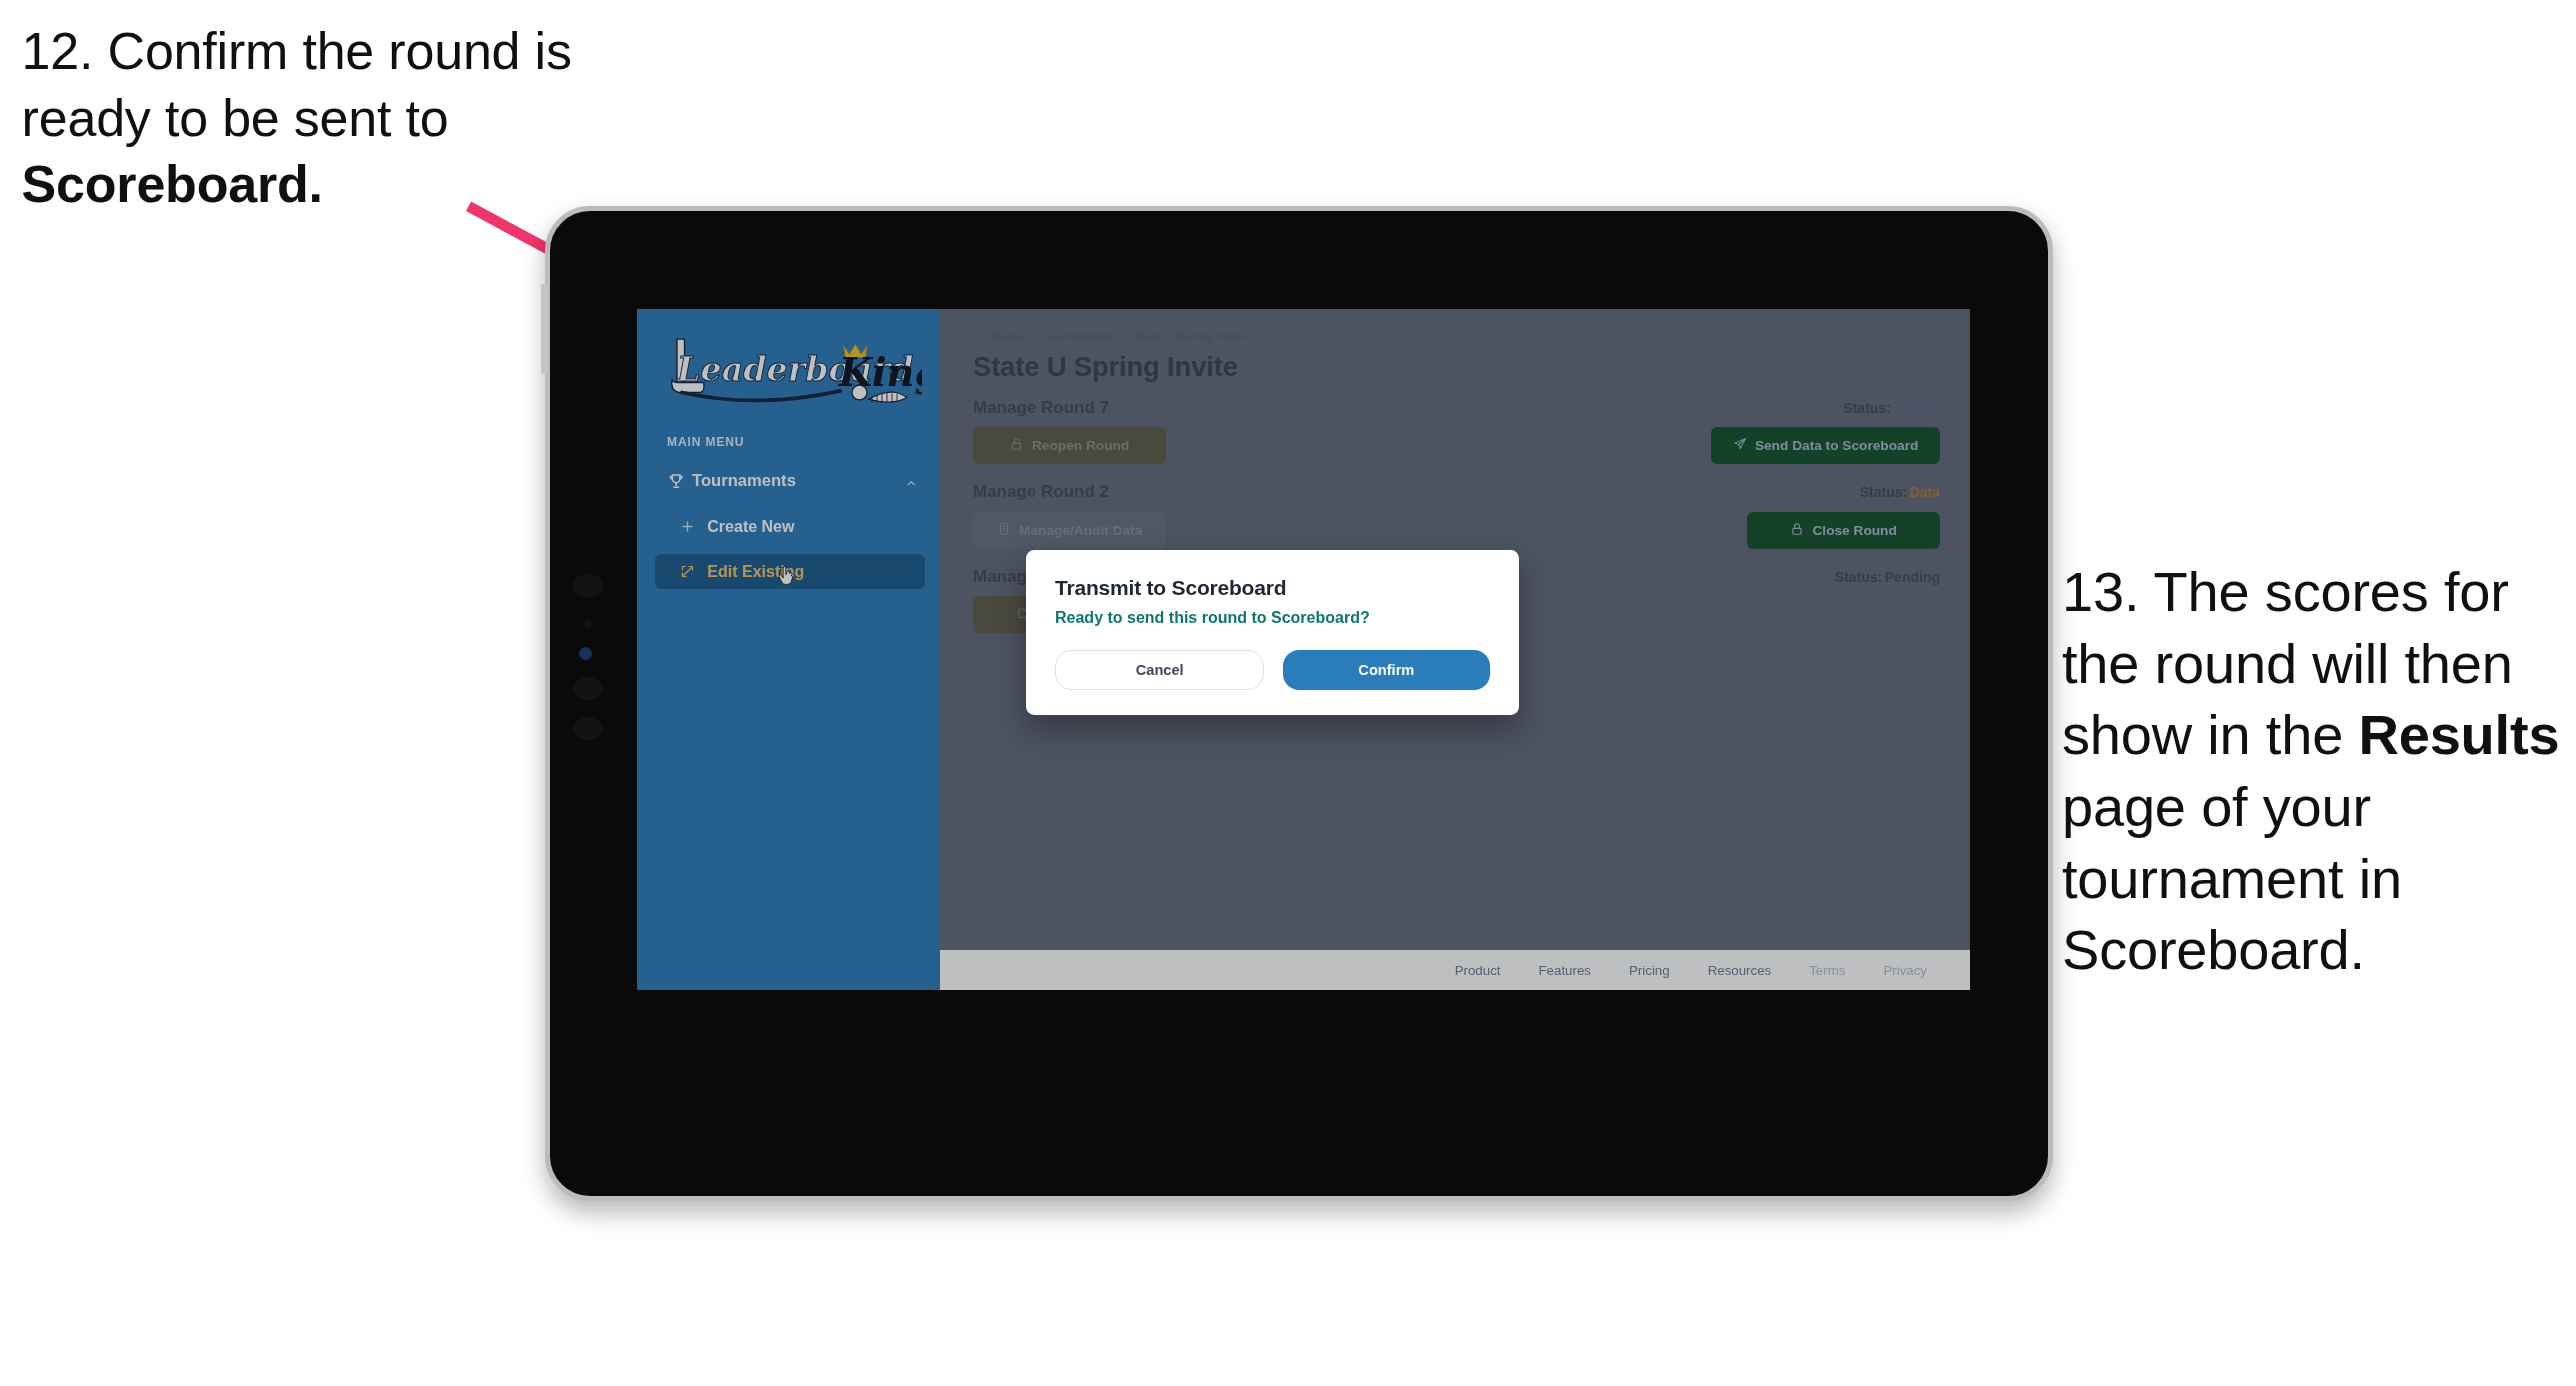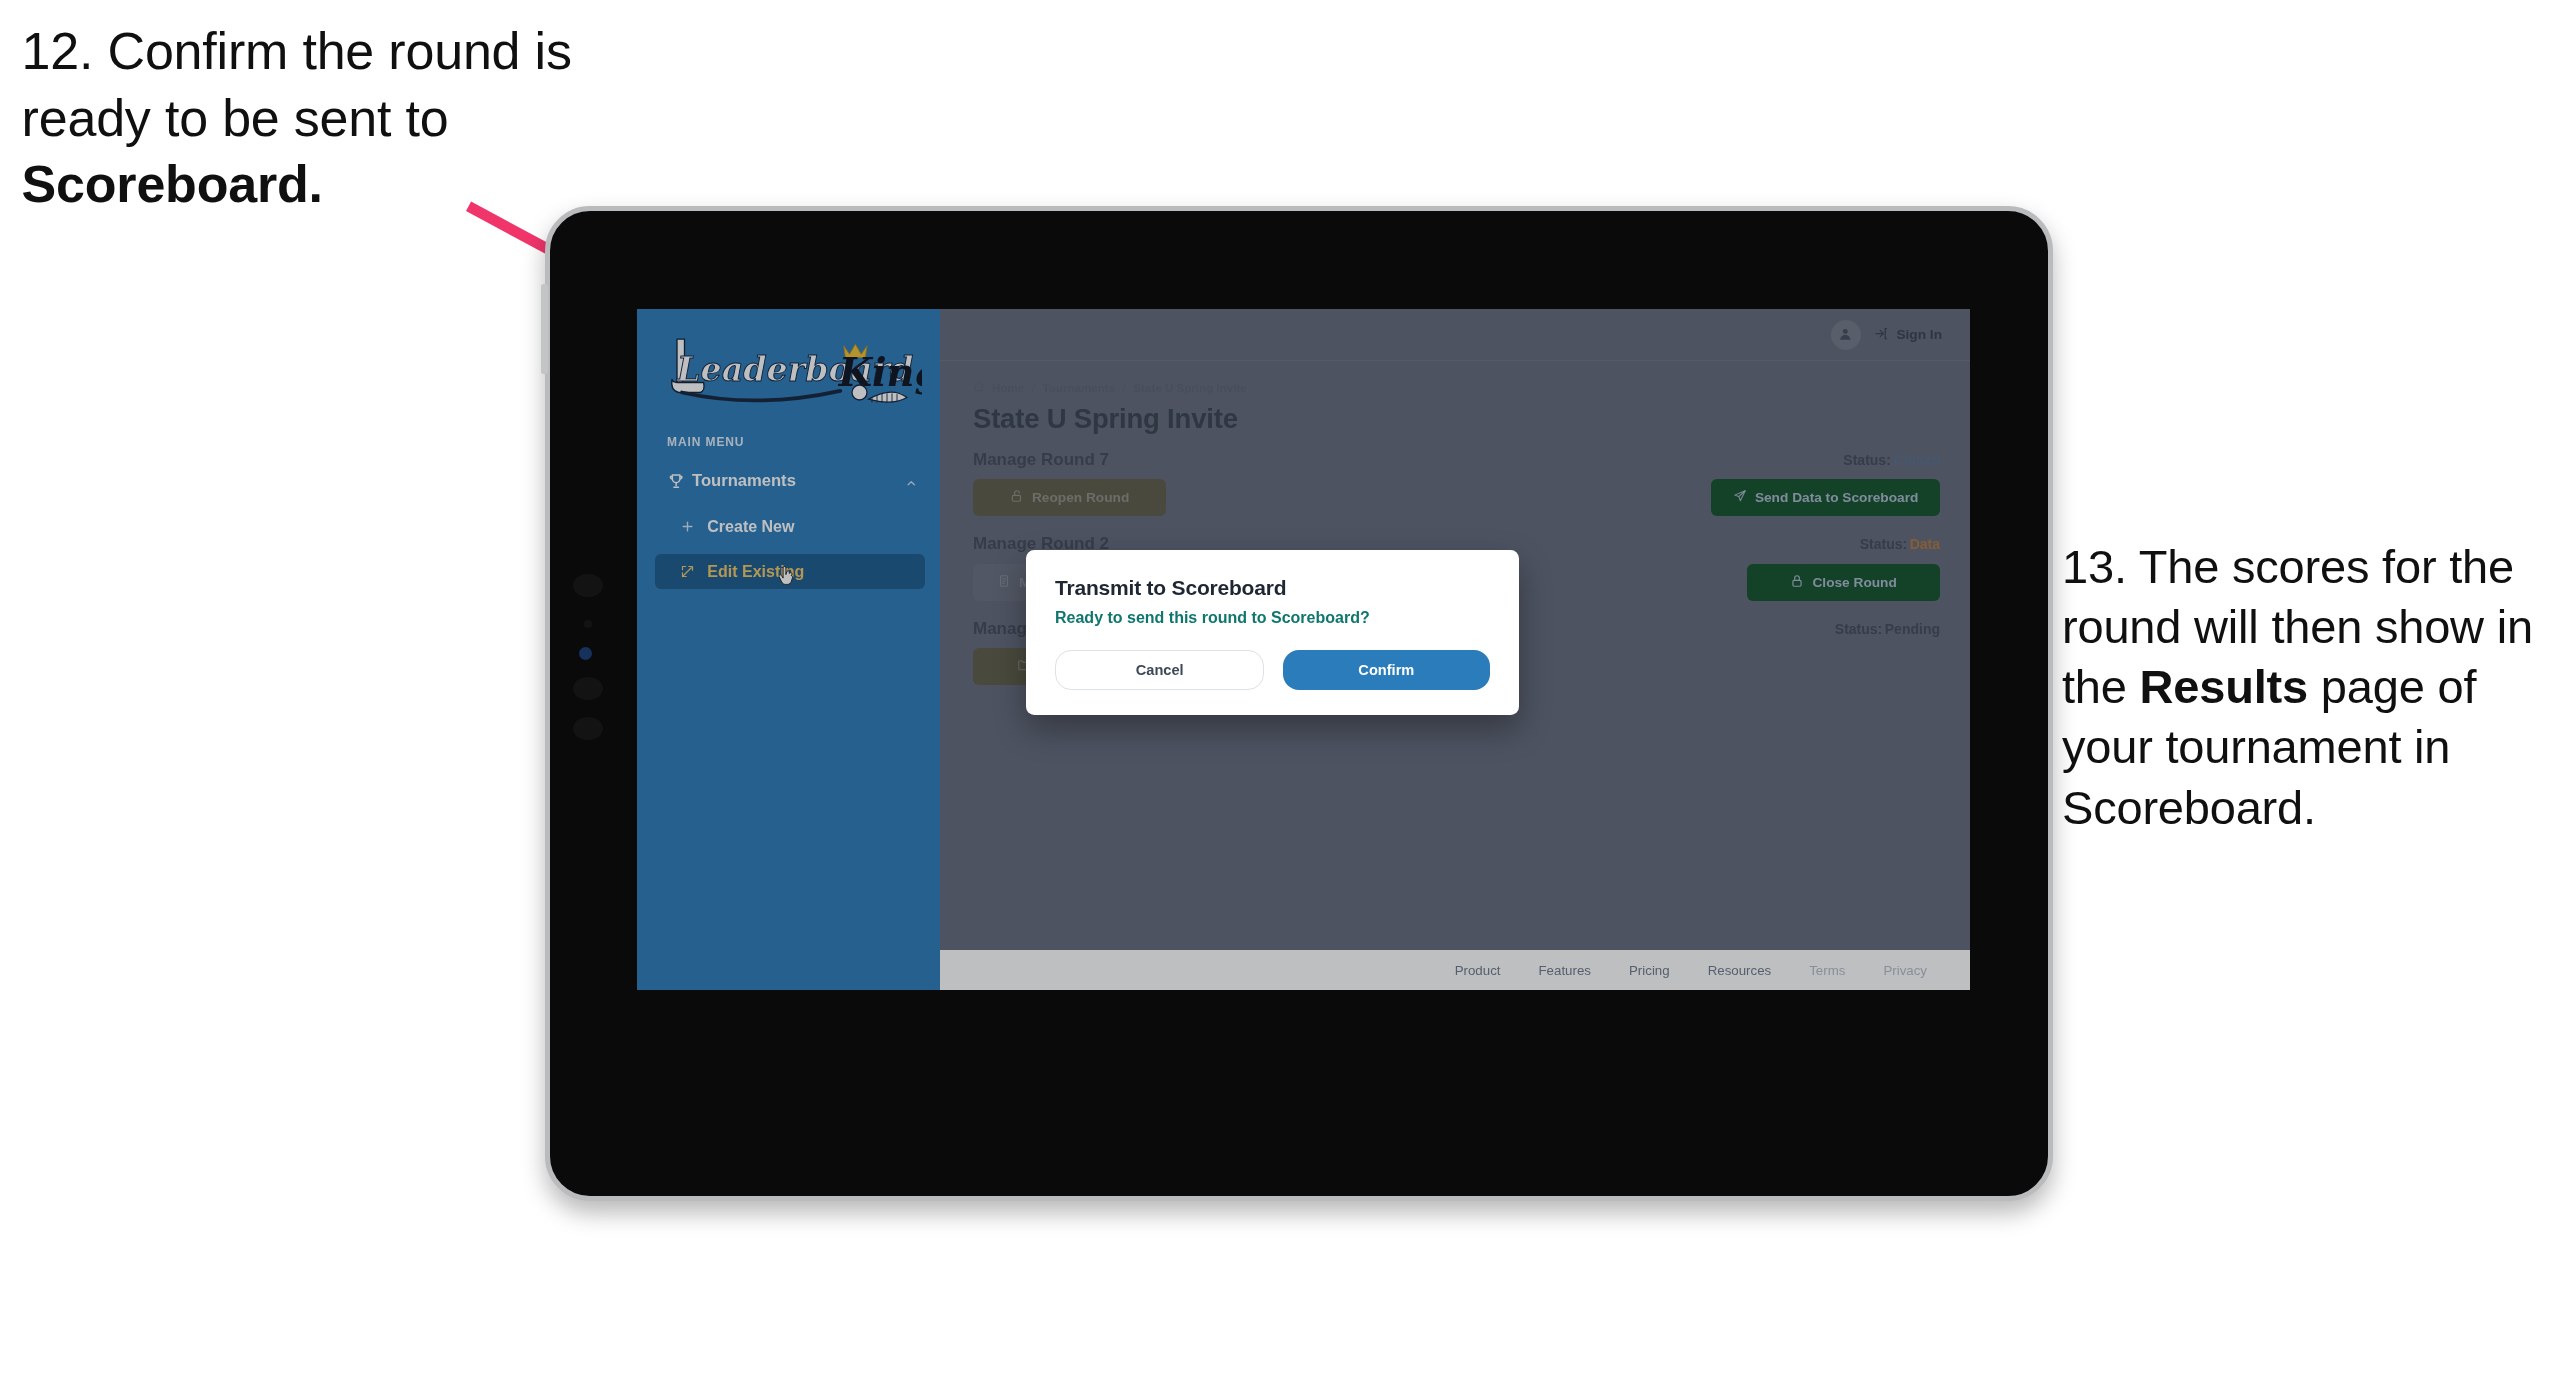--- a/index.html
+++ b/index.html
@@ -15,21 +15,21 @@
   
   .caption {
     position: absolute;
     color: #101010;
     font-family: "Liberation Sans", "DejaVu Sans", sans-serif;
     font-weight: 400;
     line-height: 1.28;
     letter-spacing: -0.2px;
   }
   #caption-left  { left: 21.6px;  top: 18.3px;  width: 632px; font-size: 52px; }
-  #caption-right { left: 2062px; top: 537px; width: 508px; font-size: 47px; }
+  #caption-right { left: 2062px; top: 556px; width: 508px; font-size: 56px; }
   .caption b { font-weight: 700; }
 
   
   #arrow-svg { position: absolute; left: 0; top: 0; width: 2576px; height: 1386px; pointer-events: none; }
 
   
   #tablet {
     position: absolute;
     left: 545px; top: 206px;
     width: 1508px; height: 995px;
@@ -305,40 +305,20 @@
           <span id="cursor-hand">
             <svg width="16" height="20" viewBox="0 0 19 24">
               <path d="M6 2.2c0-1 .8-1.7 1.7-1.7s1.7.7 1.7 1.7v8.1l1-3.2c.3-.9 1.2-1.4 2-1.1.9.3 1.3 1.2 1.1 2l-.2.8 1.1-.6c.8-.4 1.8-.1 2.2.7.4.8.1 1.8-.7 2.2l-.5.3 1 .3c.9.3 1.3 1.2 1 2l-1.6 5c-.6 2-2.5 3.4-4.6 3.4H9c-2 0-3.8-1.1-4.7-2.9L1.3 13c-.4-.9-.1-1.9.8-2.3.8-.4 1.8 0 2.2.8l1.7 3V2.2z" fill="#ffffff" stroke="#1a1a1a" stroke-width="1.1" stroke-linejoin="round"></path>
             </svg>
           </span>
         </div>
       </aside>
 
       <div id="main-pane">
 
-        <div id="topbar">
-          <div id="avatar">
-            <svg width="16.6" height="16.6" viewBox="0 0 24 24" fill="#454e5e">
-              <circle cx="12" cy="8" r="3.6"></circle>
-              <path d="M4.6 20a7.4 7.4 0 0 1 14.8 0z"></path>
-            </svg>
-          </div>
-          <div id="signin-btn">
-            <span>
-              <svg width="15" height="15" viewBox="0 0 24 24" fill="none" stroke="#39414f" stroke-width="2" stroke-linecap="round" stroke-linejoin="round">
-                <path d="M3 12h11"></path>
-                  <polyline points="10 7 15 12 10 17"></polyline>
-                <path d="M18 4v16"></path>
-                  <path d="M18 4h2"></path>
-                  <path d="M18 20h2"></path>
-              </svg>
-            </span>
-            <span>Sign In</span>
-          </div>
-        </div>
 
         <div id="content">
 
           <div id="breadcrumb">
             <span>
               <svg width="11.6" height="11.6" viewBox="0 0 24 24" fill="none" stroke="#5c6473" stroke-width="2" stroke-linecap="round" stroke-linejoin="round">
                 <path d="M3 11l9-8 9 8"></path>
                   <path d="M5 10v10h14V10"></path>
               </svg>
             </span>

